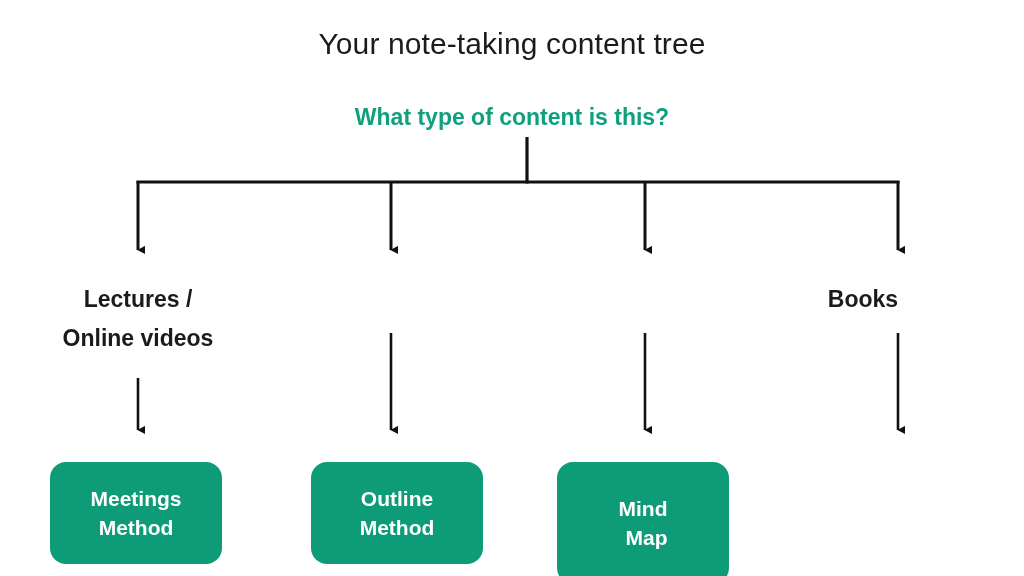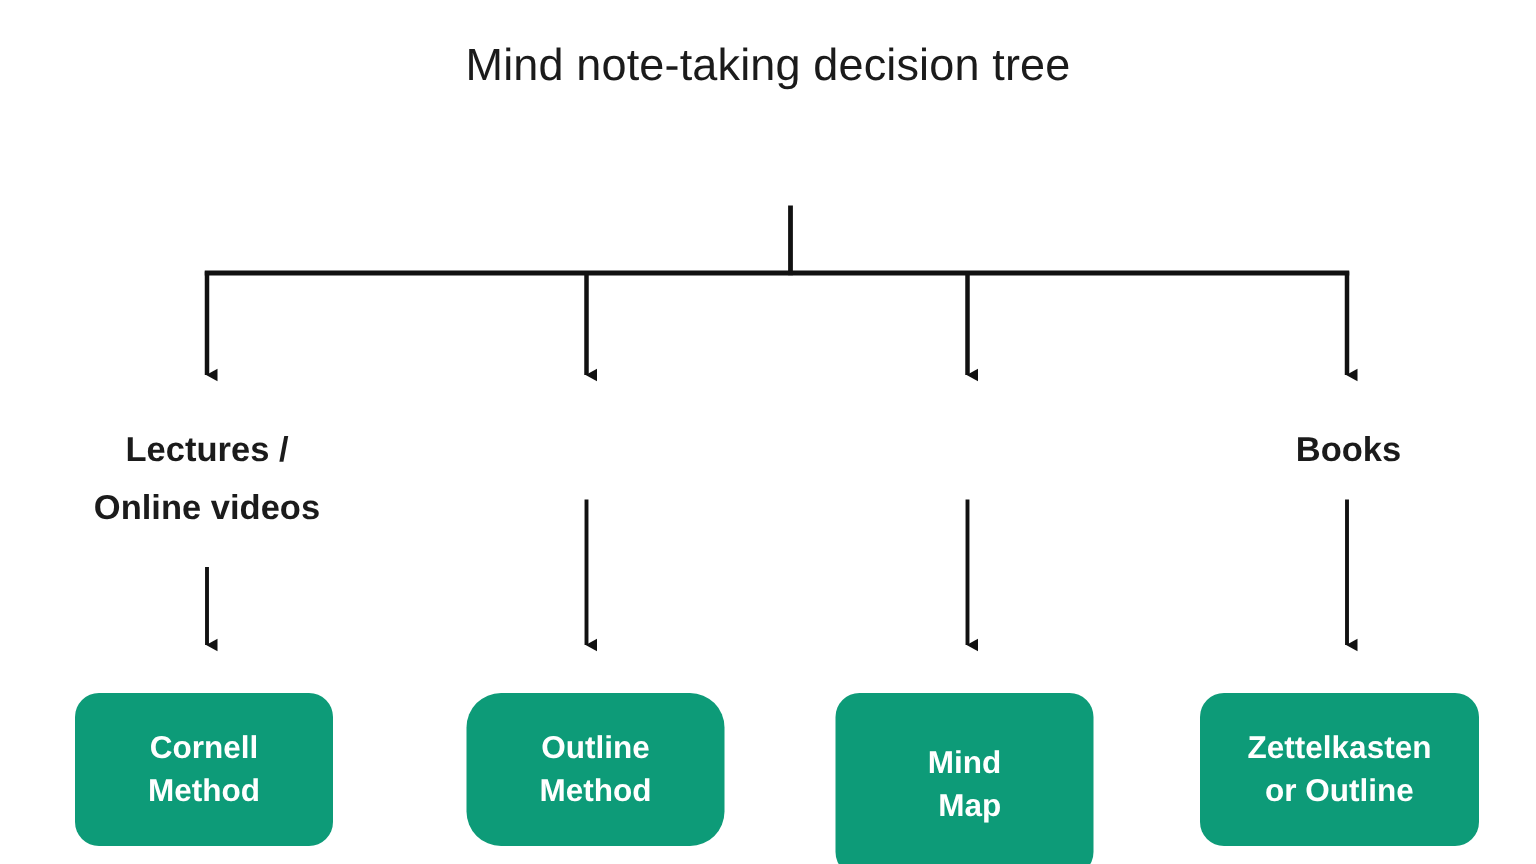--- a/index.html
+++ b/index.html
@@ -83,22 +83,23 @@
     text-align: center;
     white-space: pre-line;
     padding: 0 6px;
   }
 </style>
 </head>
 <body>
 
 <div id="canvas">
 
-  <div id="page-title">Mind note-taking decision tree</div>
+  <div id="page-title">Your note-taking content tree</div>
 
+  <div id="root-question">What type of content is this?</div>
 
   <svg id="connectors" viewBox="0 0 1024 576" width="1024" height="576">
     <defs>
       <marker id="arrowhead" markerWidth="9" markerHeight="9" refX="4.5" refY="7.6" orient="auto" markerUnits="userSpaceOnUse">
         <path d="M0.4,0.6 L8.6,0.6 L4.5,8.2 Z" fill="#111111"></path>
       </marker>
     </defs>
 
     <line x1="527" y1="137" x2="527" y2="183.5" stroke="#111111" stroke-width="3.2"></line>
 
@@ -113,27 +114,25 @@
     <line x1="391" y1="333" x2="391" y2="430" stroke="#111111" stroke-width="2.6" marker-end="url(#arrowhead)"></line>
     <line x1="645" y1="333" x2="645" y2="430" stroke="#111111" stroke-width="2.6" marker-end="url(#arrowhead)"></line>
     <line x1="898" y1="333" x2="898" y2="430" stroke="#111111" stroke-width="2.6" marker-end="url(#arrowhead)"></line>
   </svg>
 
   <div class="branch-label" style="left:18px; top:280px; width:240px;">Lectures /
 Online videos</div>
 
 
 
-  <div class="branch-label" style="left:784px; top:280px; width:230px;text-align:center;">Books</div>
+  <div class="branch-label" style="left:748px; top:280px; width:230px;text-align:center;">Books</div>
 
-  <div class="result-box" style="left:50px; top:462px; width:172px; height:102px;">Cornell
+  <div class="result-box" style="left:50px; top:462px; width:172px; height:102px;">Meetings
 Method</div>
 
-  <div class="result-box" style="left:311px; top:462px; width:172px; height:102px;border-radius:23px;">Outline
+  <div class="result-box" style="left:311px; top:462px; width:172px; height:102px;">Outline
 Method</div>
 
   <div class="result-box" style="left:557px; top:462px; width:172px; height:122px;text-align:right;">Mind
 Map</div>
 
-  <div class="result-box" style="left:800px; top:462px; width:186px; height:102px;">Zettelkasten
-or Outline</div>
 
 </div>
 
 </body></html>

